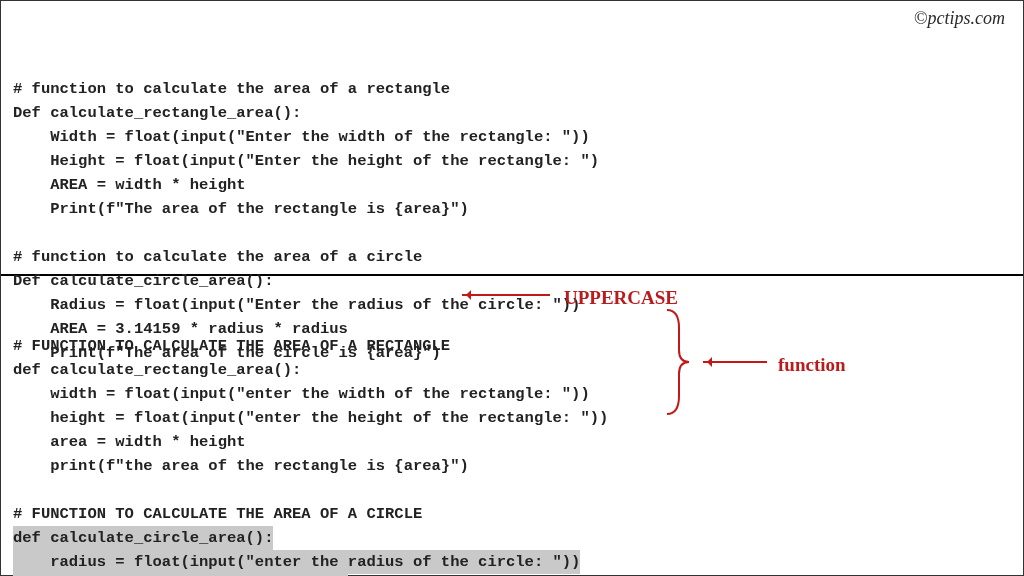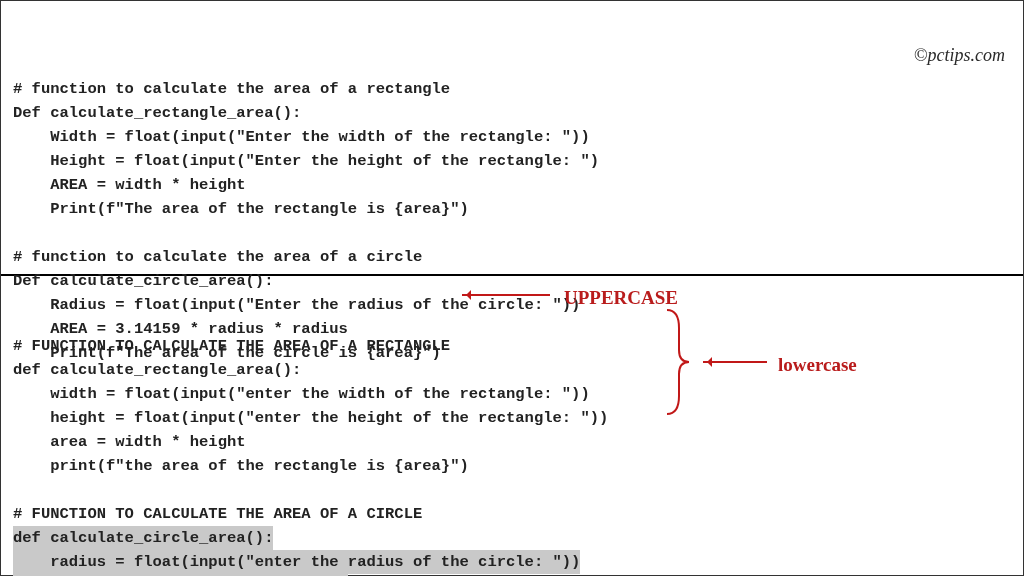--- a/index.html
+++ b/index.html
@@ -5,21 +5,21 @@
   * { box-sizing: border-box; margin: 0; padding: 0; }
   html, body { width: 1024px; height: 576px; overflow: hidden; background: #fff; }
   body { font-family: "Courier New", Courier, monospace; font-size: 15.5px; line-height: 1.55; color: #222; }
 
   .viewport { width: 1024px; height: 576px; position: relative; border: 1px solid #333; }
 
   .pane { position: relative; padding: 4px 12px 8px; white-space: pre; }
   .pane-top { border-bottom: 2px solid #000; height: 275px; }
   .pane-bottom { height: 299px; padding-top: 10px; }
 
-  .watermark { position: absolute; top: 4px; right: 18px; font-family: Georgia, "Times New Roman", serif; font-style: italic; font-size: 18px; color: #2b2b2b; margin-top: 37px; }
+  .watermark { position: absolute; top: 4px; right: 18px; font-family: Georgia, "Times New Roman", serif; font-style: italic; font-size: 18px; color: #2b2b2b; }
 
   .code-line { display: block; font-weight: bold; }
   .hl { display: inline-block; background: #c9c9c9; }
 
   .anno { position: absolute; font-family: Liberation Serif, serif; font-weight: 700; color: #b91c1c; font-size: 19px; }
   .arrow { position: absolute; height: 2px; background: #c11818; }
   .arrow::before { content: ""; position: absolute; left: -1px; top: -4px; border: 5px solid transparent; border-right-color: #c11818; }
 
   .brace-svg { position: absolute; }
 </style>
@@ -36,16 +36,16 @@
   <div class="pane pane-bottom">
     <div id="bottom-block"><span class="code-line"># FUNCTION TO CALCULATE THE AREA OF A RECTANGLE</span><span class="code-line">def calculate_rectangle_area():</span><span class="code-line">    width = float(input("enter the width of the rectangle: "))</span><span class="code-line">    height = float(input("enter the height of the rectangle: "))</span><span class="code-line">    area = width * height</span><span class="code-line">    print(f"the area of the rectangle is {area}")</span><span class="code-line">&nbsp;</span><span class="code-line"># FUNCTION TO CALCULATE THE AREA OF A CIRCLE</span><span class="code-line"><span class="hl">def calculate_circle_area():</span></span><span class="code-line"><span class="hl">    radius = float(input("enter the radius of the circle: "))</span></span><span class="code-line"><span class="hl">    area = 3.14159 * radius * radius</span></span></div>
 
     <div class="arrow" style="left:461px; top:18px; width:88px;"></div>
     <span class="anno" style="left:563px; top:7px;">UPPERCASE</span>
 
     <svg class="brace-svg" style="left:662px; top:32px;" width="28" height="108" viewBox="0 0 28 108">
       <path d="M4 2 Q16 2 16 20 L16 42 Q16 54 26 54 Q16 54 16 66 L16 88 Q16 106 4 106" fill="none" stroke="#c11818" stroke-width="2"></path>
     </svg>
     <div class="arrow" style="left:702px; top:85px; width:64px;"></div>
-    <span class="anno" style="left:777px; top:74px;">lowercase</span>
+    <span class="anno" style="left:777px; top:74px;">function</span>
   </div>
 
 </div>
 
 </body></html>

